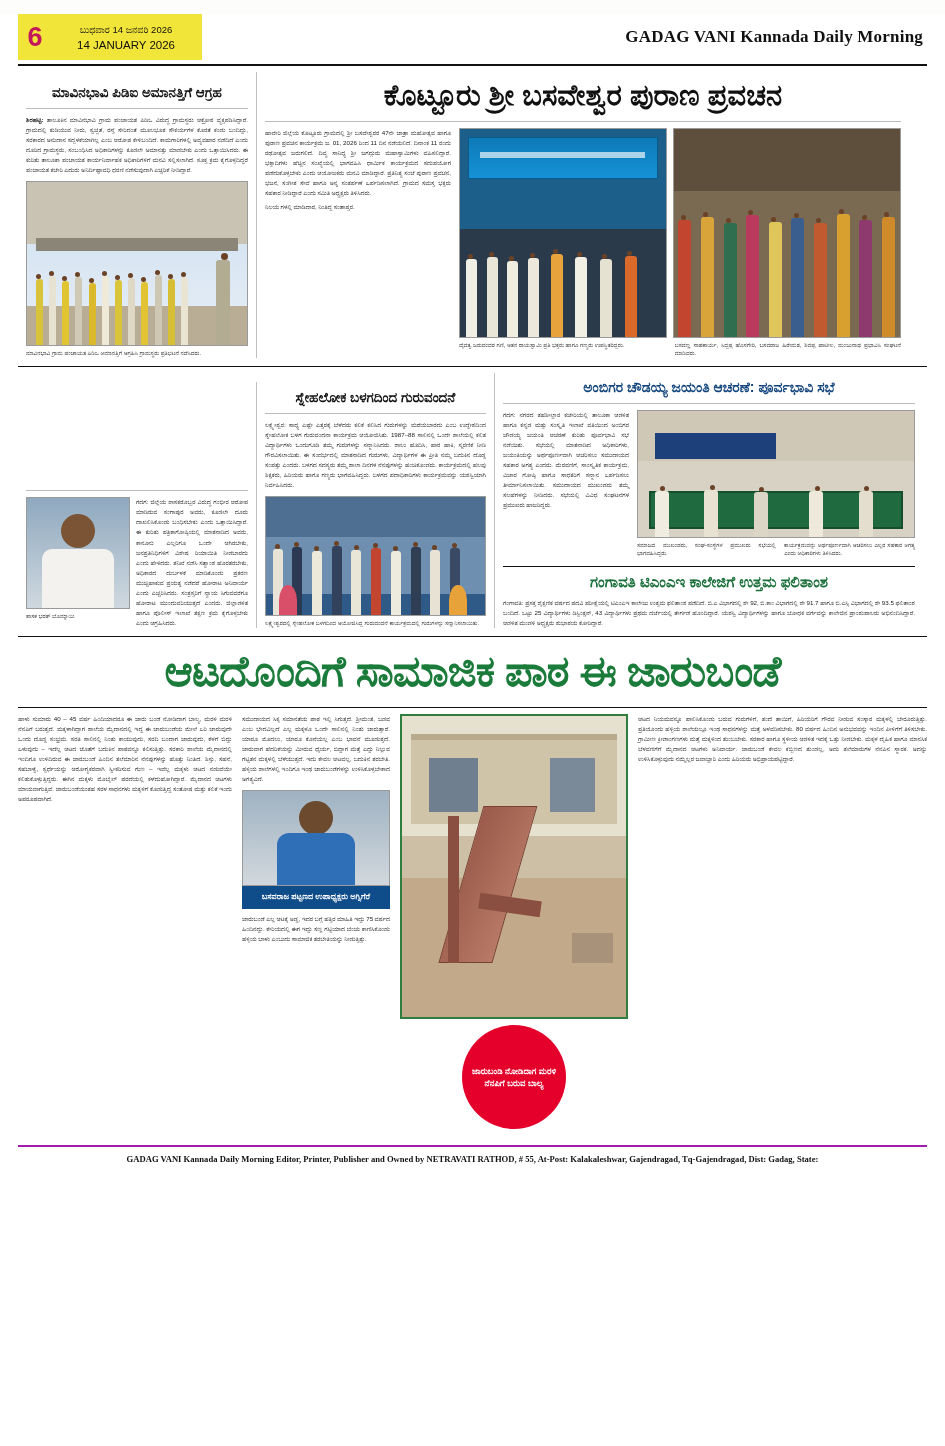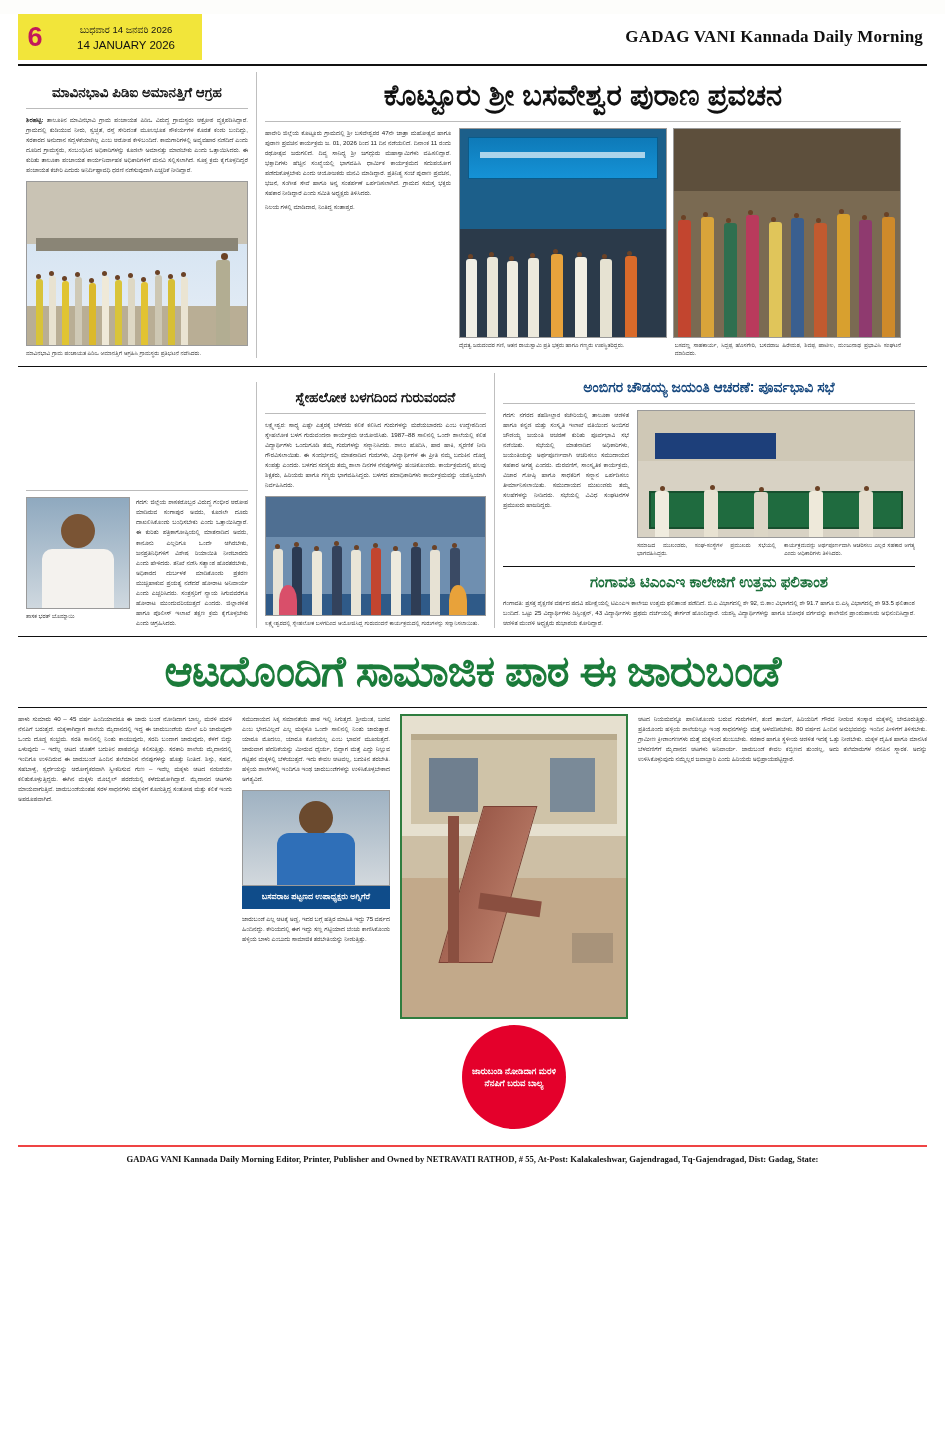--- a/index.html
+++ b/index.html
@@ -172,21 +172,21 @@
     margin: 6px auto; padding: 8px;
   }
   .blue-box {
     background: #0f4c8a; color: #fff; text-align: center;
     font-size: 8px; font-weight: bold; line-height: 1.45;
     padding: 6px 4px; margin-top: -1px;
   }
 
   .footer {
     margin: 10px 18px 0 18px;
-    border-top: 2px solid #ef4444;
+    border-top: 2px solid #a21caf;
     padding-top: 6px;
     font-family: "Liberation Serif", serif;
     font-size: 8.6px;
     text-align: center;
     line-height: 1.5;
     font-weight: bold;
   }
 </style>
 </head>
 <body>

